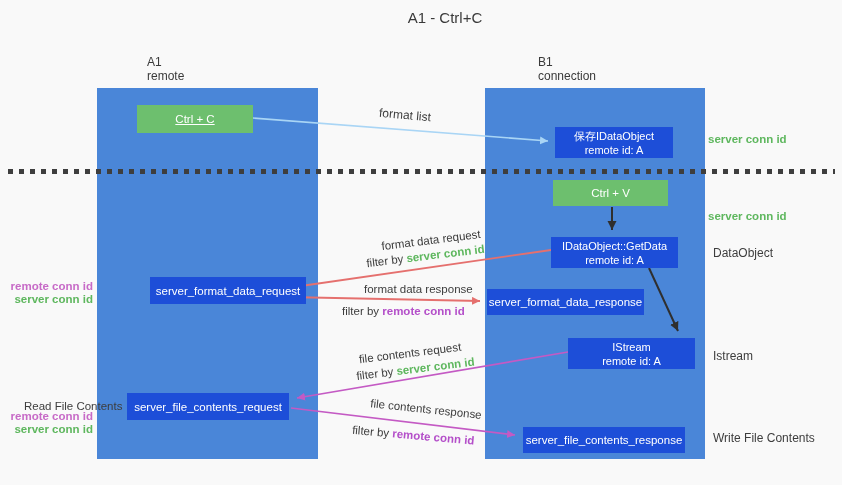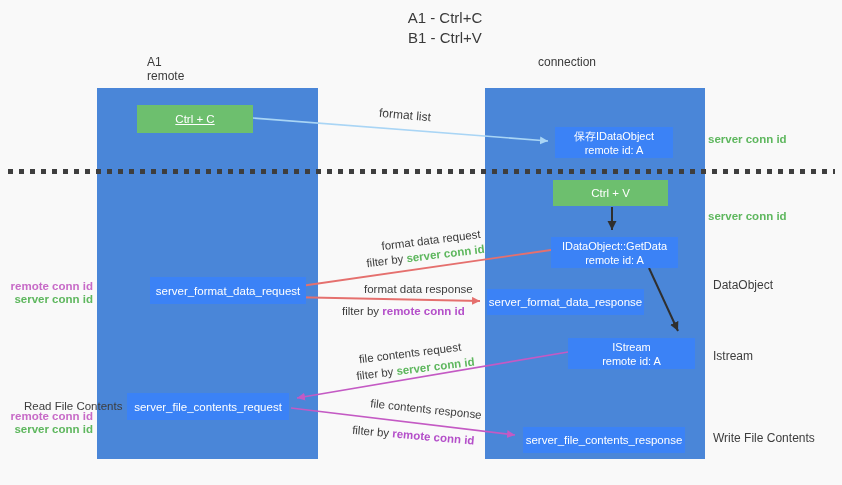--- a/index.html
+++ b/index.html
@@ -10,45 +10,45 @@
   .col-header{position:absolute;width:120px;text-align:left;font-size:12px;
     line-height:14px;color:#3a3a3a;z-index:6;}
   .col{position:absolute;background:#4a86d8;z-index:1;}
   .divider{position:absolute;top:169px;left:8px;width:827px;height:5px;z-index:3;
     background:repeating-linear-gradient(to right,#3e3e3e 0 5px,transparent 5px 11px);}
   .arrows{position:absolute;inset:0;z-index:4;pointer-events:none;}
   .box{position:absolute;display:flex;align-items:center;justify-content:center;
     color:#fff;text-align:center;z-index:5;font-size:11.5px;}
   .box.two-line{flex-direction:column;font-size:11px;line-height:14px;}
   .green{background:#6dbf6e;}
-  .orange{background:#3b82f6;}
+  .orange{background:#1d4ed8;}
   .lbl{position:absolute;font-size:11.5px;white-space:nowrap;color:#3d3d3d;z-index:6;}
   .lbl.center{text-align:center;}
   .rlabel{position:absolute;left:0;width:93px;text-align:right;font-size:11.5px;
     white-space:nowrap;z-index:6;}
   .key-green{color:#5eb75e;font-weight:bold;}
   .key-purple{color:#b44fc9;font-weight:bold;}
   .key-magenta{color:#c76ac7;font-weight:bold;}
   .blackside{color:#3d3d3d;}
 </style>
 </head>
 <body>
 
 <div class="canvas">
 
   <div class="title">
     <div>A1 - Ctrl+C</div>
-    <div>B1 - Ctrl+V</div>
   </div>
 
   <div class="col-header" style="left:147px;top:55px;">
     <div>A1</div>
     <div>remote</div>
   </div>
   <div class="col-header" style="left:538px;top:55px;">
+    <div>B1</div>
     <div>connection</div>
   </div>
 
   <div class="col" style="left:97px;top:88px;width:221px;height:371px;"></div>
   <div class="col" style="left:485px;top:88px;width:220px;height:371px;"></div>
 
   <div class="divider"></div>
 
   <svg class="arrows" width="842" height="485" viewBox="0 0 842 485">
     <defs>
@@ -136,17 +136,17 @@
   </div>
 
   <div class="rlabel key-magenta" style="top:280px;">remote conn id</div>
   <div class="rlabel key-green" style="top:293px;">server conn id</div>
   <div class="rlabel blackside" style="top:400px;padding-left:24px;">Read File Contents</div>
   <div class="rlabel key-magenta" style="top:410px;">remote conn id</div>
   <div class="rlabel key-green" style="top:423px;">server conn id</div>
 
   <div class="lbl key-green" style="left:708px;top:133px;">server conn id</div>
   <div class="lbl key-green" style="left:708px;top:210px;">server conn id</div>
-  <div class="lbl blackside" style="left:713px;top:246px;font-size:12px;margin-top:32px;">DataObject</div>
+  <div class="lbl blackside" style="left:713px;top:246px;font-size:12px;">DataObject</div>
   <div class="lbl blackside" style="left:713px;top:349px;font-size:12px;">Istream</div>
   <div class="lbl blackside" style="left:713px;top:431px;font-size:12px;">Write File Contents</div>
 
 </div>
 
 </body></html>

